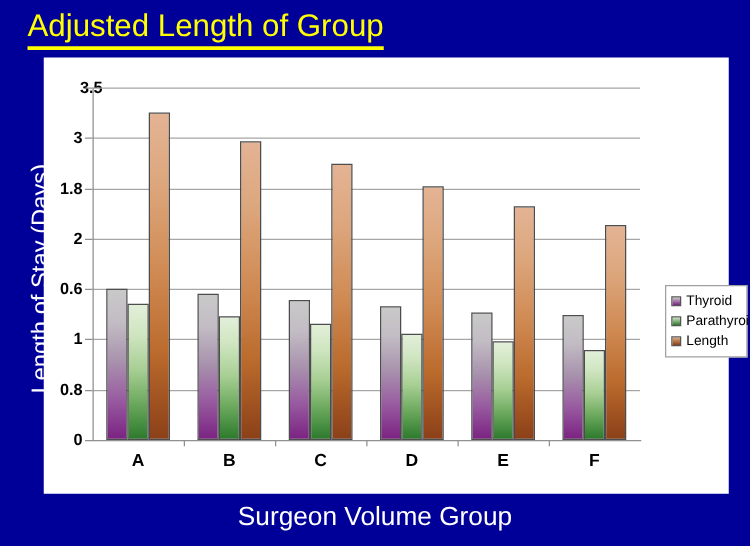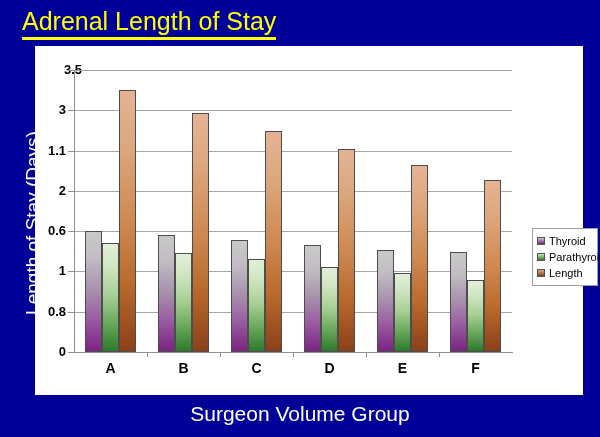--- a/index.html
+++ b/index.html
@@ -195,34 +195,34 @@
   .legend-label {
     font-size: 11px;
     color: #000000;
     white-space: nowrap;
     line-height: 12px;
   }
 </style>
 </head>
 <body>
 
-<div class="slide-title">Adrenal Length of Stay</div>
+<div class="slide-title">Adjusted Length of Group</div>
 
 <div class="y-axis-title">Length of Stay (Days)</div>
 
 <div class="plot-panel">
   <div class="plot-inner">
 
     <div id="ytick-labels">
         <div class="ytick-label" style="top: 306px; position: absolute; left: 0px; width: 31px;">0</div>
         <div class="ytick-label" style="top: 265.714px; position: absolute; left: 0px; width: 31px;">0.8</div>
         <div class="ytick-label" style="top: 225.429px; position: absolute; left: 0px; width: 31px;">1</div>
         <div class="ytick-label" style="top: 185.143px; position: absolute; left: 0px; width: 31px;">0.6</div>
         <div class="ytick-label" style="top: 144.857px; position: absolute; left: 0px; width: 31px;">2</div>
-        <div class="ytick-label" style="top: 104.571px; position: absolute; left: 0px; width: 31px;">1.1</div>
+        <div class="ytick-label" style="top: 104.571px; position: absolute; left: 0px; width: 31px;">1.8</div>
         <div class="ytick-label" style="top: 64.2857px; position: absolute; left: 0px; width: 31px;">3</div>
         <div class="ytick-label" style="top: 24px; position: absolute; left: 16px; width: 31px;">3.5</div>
       </div>
     <div id="ytick-marks">
         <div class="tick" style="top: 306px;"></div>
         <div class="tick" style="top: 265.714px;"></div>
         <div class="tick" style="top: 225.429px;"></div>
         <div class="tick" style="top: 185.143px;"></div>
         <div class="tick" style="top: 144.857px;"></div>
         <div class="tick" style="top: 104.571px;"></div>

